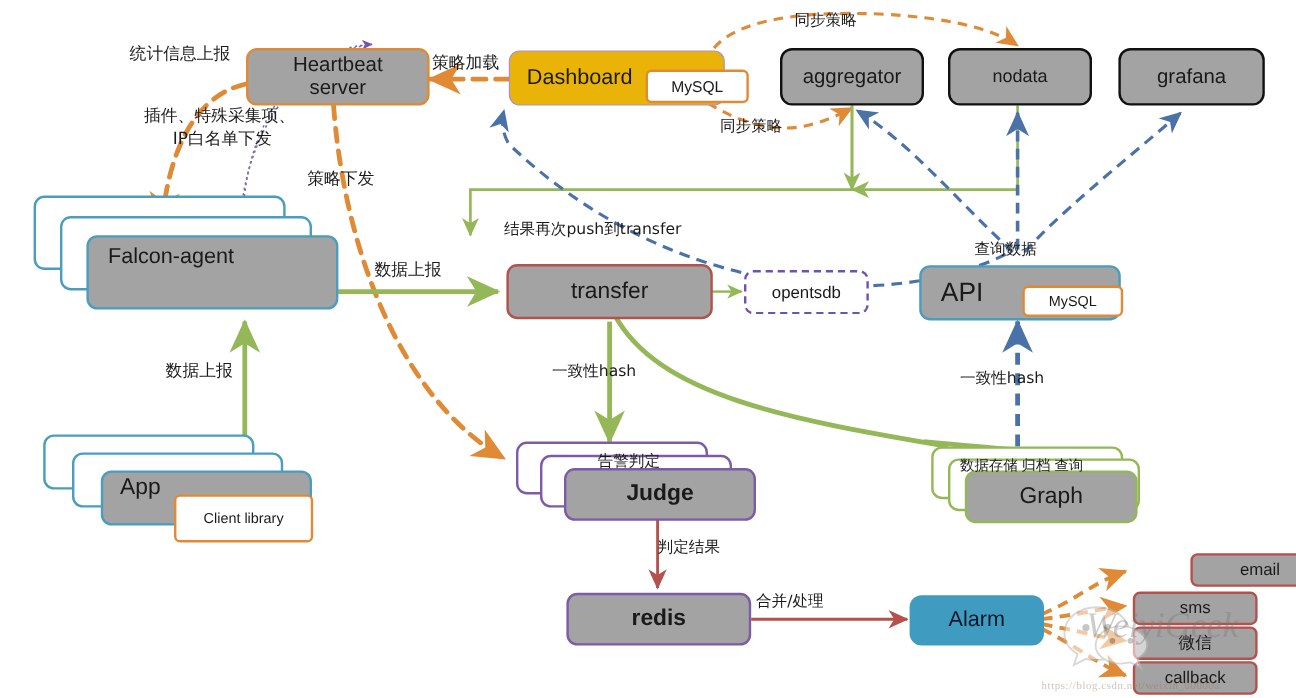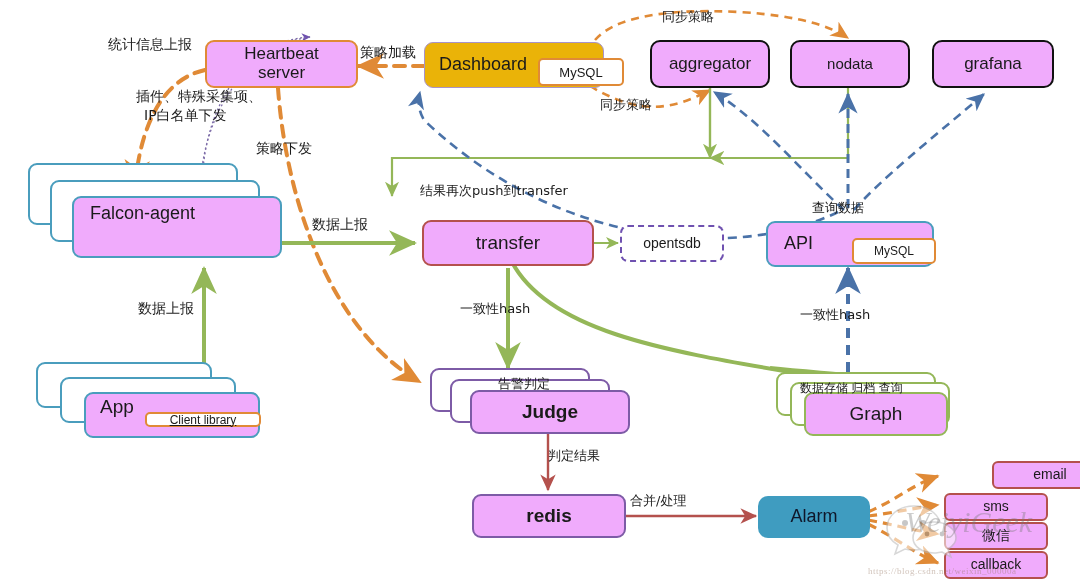--- a/index.html
+++ b/index.html
@@ -2,21 +2,21 @@
 <html><head>
 <meta charset="utf-8">
 <title>Open-Falcon Architecture</title>
 <style>
   html,body{margin:0;padding:0;background:#ffffff;}
   body{font-family:"Liberation Sans","DejaVu Sans",sans-serif;}
   #canvas{position:relative;width:1080px;height:582px;background:#fff;overflow:hidden;}
   svg.edges{position:absolute;left:0;top:0;width:1080px;height:582px;pointer-events:none;}
 
   .node{position:absolute;box-sizing:border-box;display:flex;align-items:center;
-        justify-content:center;background:#f0abfc;border-radius:9px;}
+        justify-content:center;background:#a3a3a3;border-radius:9px;}
   .node .lbl{line-height:1.1;text-align:center;color:#1a1a1a;}
 
   
   .n-orange{border:2px solid #e08a36;}
   .n-black{border:2.5px solid #111;border-radius:10px;}
   .n-blue{border:2px solid #4a9dbd;}
   .n-red{border:2px solid #b4514d;}
   .n-purple{border:2px solid #7d5ba6;}
   .n-purple-dash{border:2.5px dashed #6f51b0;background:#fff;}
   .n-green{border:2px solid #94b758;}
@@ -145,34 +145,34 @@
   <div class="stack-ghost" style="left:50px;top:180px;width:210px;height:62px;border:2px solid #4a9dbd;"></div>
   <div class="node n-blue" style="left:72px;top:196px;width:210px;height:62px;justify-content:flex-start;padding-left:16px;align-items:flex-start;padding-top:6px;">
     <span class="lbl" style="font-size:18px;">Falcon-agent</span>
   </div>
 
   <div class="stack-ghost" style="left:36px;top:362px;width:176px;height:46px;border:2px solid #4a9dbd;"></div>
   <div class="stack-ghost" style="left:60px;top:377px;width:176px;height:46px;border:2px solid #4a9dbd;"></div>
   <div class="node n-blue" style="left:84px;top:392px;width:176px;height:46px;justify-content:flex-start;padding-left:14px;align-items:flex-start;padding-top:3px;">
     <span class="lbl" style="font-size:19px;">App</span>
   </div>
-  <div class="inner-box" style="left:145px;top:412px;width:116px;height:15px;font-size:12px;text-decoration:underline;">
+  <div class="inner-box" style="left:145px;top:412px;width:116px;height:40px;font-size:12px;">
     <span>Client library</span>
   </div>
 
   <div class="node n-red" style="left:422px;top:220px;width:172px;height:46px;">
     <span class="lbl" style="font-size:19px;">transfer</span>
   </div>
 
   <div class="node n-purple-dash" style="left:620px;top:225px;width:104px;height:37px;border-radius:8px;">
     <span class="lbl" style="font-size:14px;">opentsdb</span>
   </div>
 
   <div class="node n-blue" style="left:766px;top:221px;width:168px;height:46px;justify-content:flex-start;padding-left:16px;">
-    <span class="lbl" style="font-size:18px;">API</span>
+    <span class="lbl" style="font-size:22px;">API</span>
   </div>
   <div class="inner-box" style="left:852px;top:238px;width:84px;height:26px;font-size:12px;">
     <span>MySQL</span>
   </div>
 
   <div class="stack-ghost" style="left:430px;top:368px;width:160px;height:44px;border:2px solid #7d5ba6;"></div>
   <div class="stack-ghost" style="left:450px;top:379px;width:160px;height:44px;border:2px solid #7d5ba6;"></div>
   <div class="node n-purple" style="left:470px;top:390px;width:160px;height:44px;">
     <span class="lbl" style="font-size:19px;font-weight:bold;">Judge</span>
   </div>
@@ -200,21 +200,21 @@
     <span class="lbl" style="font-size:14px;">sms</span>
   </div>
   <div class="node n-red" style="left:944px;top:522px;width:104px;height:28px;border-radius:6px;">
     <span class="lbl" style="font-size:14px;">微信</span>
   </div>
   <div class="node n-red" style="left:944px;top:551px;width:104px;height:28px;border-radius:6px;align-items:center;">
     <span class="lbl" style="font-size:14px;">callback</span>
   </div>
 
   <div class="edge-label" style="left:108px;top:36px;font-size:14px;">统计信息上报</div>
-  <div class="edge-label" style="left:136px;top:88px;font-size:14px;">插件、特殊采集项、</div>
+  <div class="edge-label" style="left:120px;top:88px;font-size:14px;">插件、特殊采集项、</div>
   <div class="edge-label" style="left:144px;top:107px;font-size:14px;">IP白名单下发</div>
   <div class="edge-label" style="left:360px;top:44px;font-size:14px;">策略加载</div>
   <div class="edge-label" style="left:256px;top:140px;font-size:14px;">策略下发</div>
   <div class="edge-label" style="left:662px;top:8px;font-size:13px;">同步策略</div>
   <div class="edge-label" style="left:600px;top:96px;font-size:13px;">同步策略</div>
   <div class="edge-label" style="left:312px;top:216px;font-size:14px;">数据上报</div>
   <div class="edge-label" style="left:138px;top:300px;font-size:14px;">数据上报</div>
   <div class="edge-label" style="left:420px;top:182px;font-size:13px;">结果再次push到transfer</div>
   <div class="edge-label" style="left:812px;top:199px;font-size:13px;">查询数据</div>
   <div class="edge-label" style="left:460px;top:300px;font-size:13px;">一致性hash</div>

